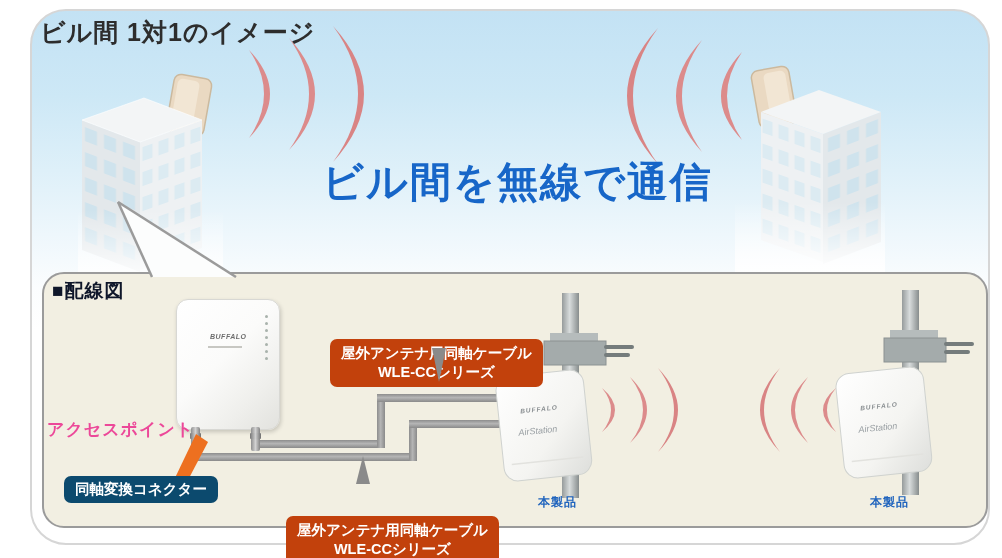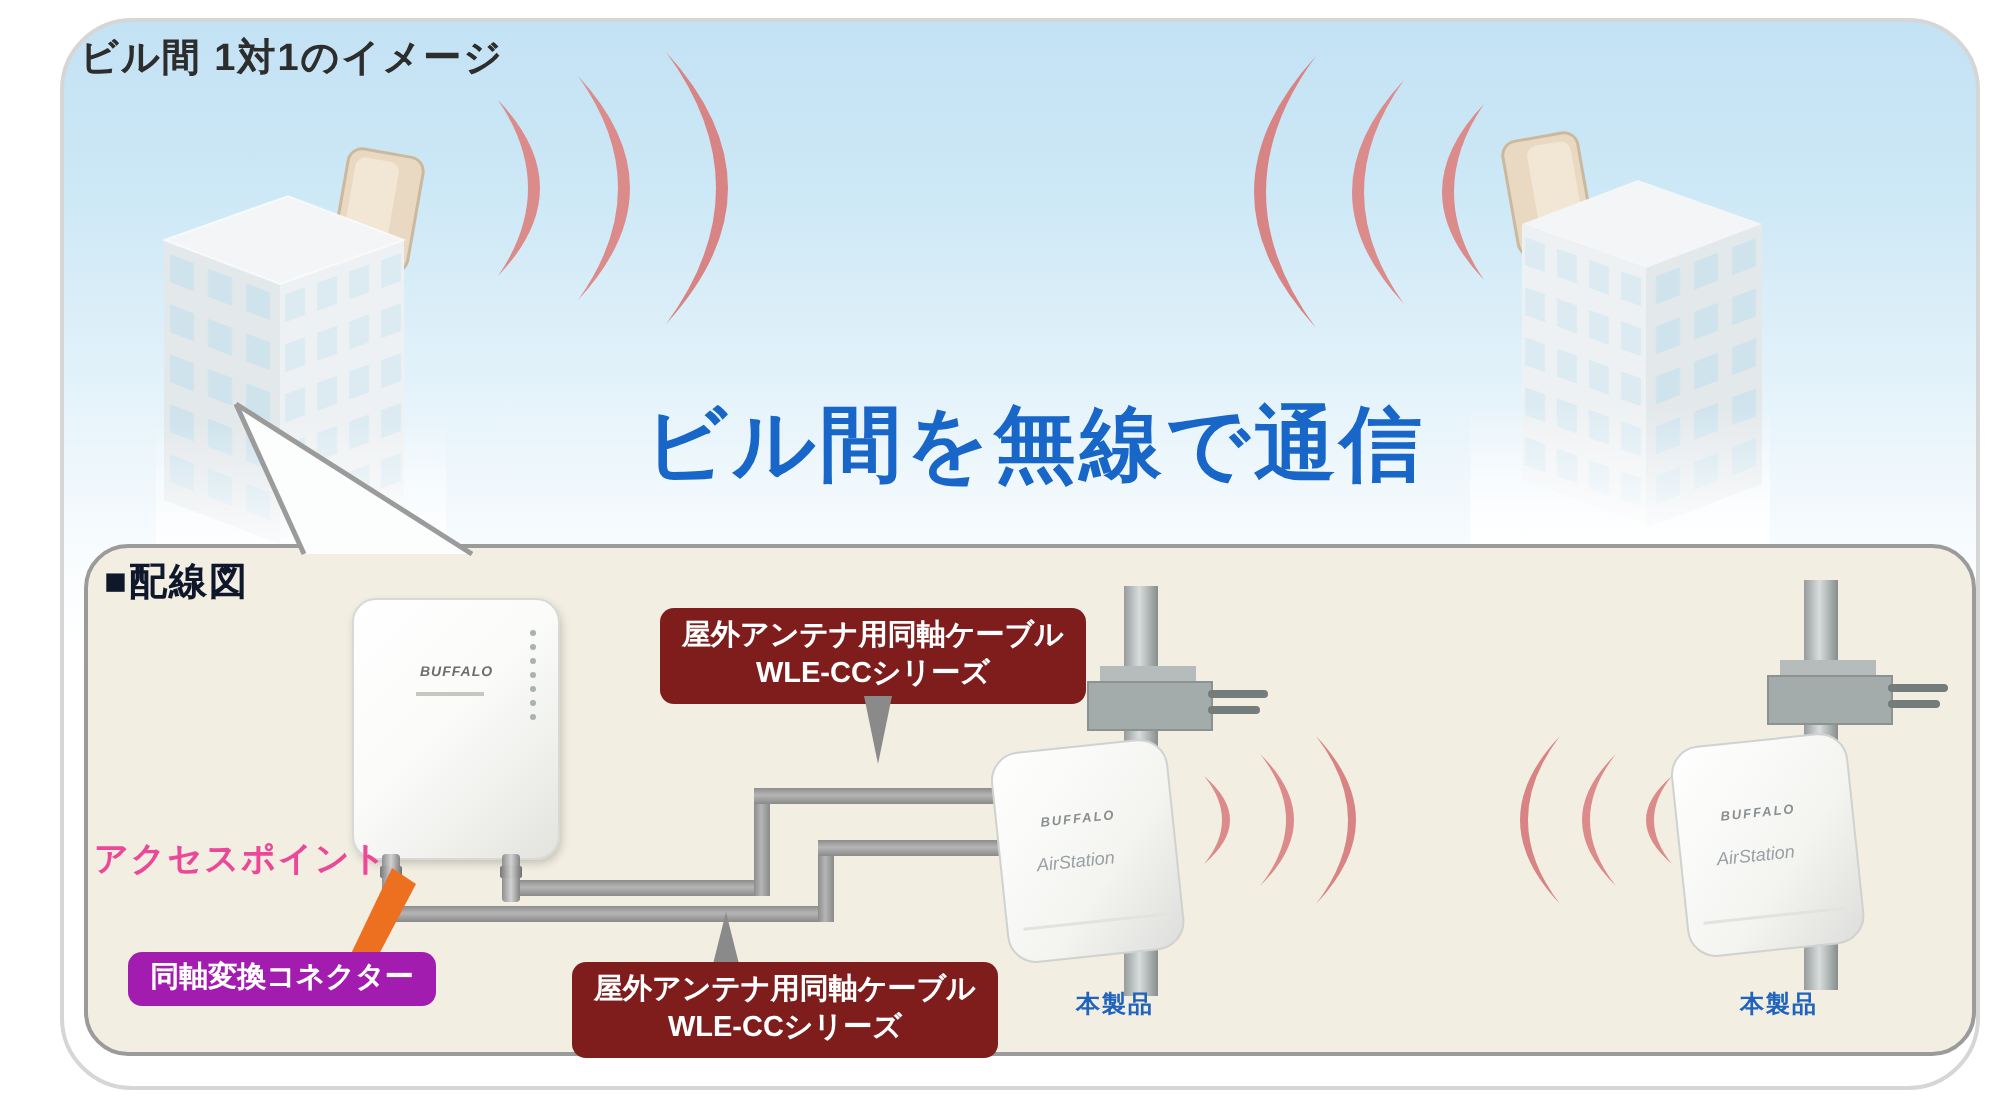--- a/index.html
+++ b/index.html
@@ -10,24 +10,24 @@
   .abs{position:absolute;}
 
   
   .frame{
     left:30px;top:9px;width:956px;height:532px;
     border:2px solid #d6d6d6;border-radius:36px;
     background:linear-gradient(180deg,#c3e2f4 0%,#cde8f6 16%,#def0f9 30%,#eef7fc 42%,#fbfdfe 52%,#ffffff 60%,#ffffff 100%);
   }
 
   .page-title{
-    left:40px;top:16px;font-size:19px;font-weight:bold;color:#2d2d2d;letter-spacing:1px;
+    left:40px;top:16px;font-size:25px;font-weight:bold;color:#2d2d2d;letter-spacing:1px;
   }
   .headline{
-    left:322px;top:155px;font-size:41px;font-weight:bold;color:#1766c8;letter-spacing:2px;margin-top:40px;
+    left:322px;top:155px;font-size:41px;font-weight:bold;color:#1766c8;letter-spacing:2px;
   }
 
   
   .panel{
     left:42px;top:272px;width:942px;height:252px;
     background:#f2efe2;border:2.5px solid #9b9b9b;border-radius:22px;
   }
   .section-label{
     left:52px;top:278px;font-size:19px;font-weight:bold;color:#0f172a;letter-spacing:1px;
   }
@@ -48,29 +48,29 @@
   }
   .connector::after{content:"";position:absolute;left:-1px;top:6px;width:11px;height:6px;
     background:linear-gradient(90deg,#777,#cfcfcf 50%,#6f6f6f);border-radius:1px;}
 
   
   .cable-h{height:8px;background:linear-gradient(180deg,#8d8d8d,#b5b5b5 45%,#8a8a8a);}
   .cable-v{width:8px;background:linear-gradient(90deg,#8d8d8d,#b5b5b5 45%,#8a8a8a);}
 
   
   .callout-gray{
-    background:#7f1d1d;color:#ffffff;font-weight:bold;font-size:14.5px;line-height:1.3;
-    text-align:center;border-radius:7px;padding:5px 11px;white-space:nowrap;
+    background:#c2410c;color:#ffffff;font-weight:bold;font-size:14.5px;line-height:1.3;
+    text-align:center;border-radius:7px;padding:5px 11px;white-space:nowrap;margin-top:35px;
   }
   .ptr-down{width:0;height:0;border-left:7px solid transparent;border-right:7px solid transparent;border-top:34px solid #8a8a8a;}
   .ptr-up{width:0;height:0;border-left:7px solid transparent;border-right:7px solid transparent;border-bottom:28px solid #8a8a8a;}
 
   
   .callout-orange{
-    left:64px;top:476px;width:150px;background:#a21caf;color:#ffffff;font-weight:bold;
+    left:64px;top:476px;width:150px;background:#0c4a6e;color:#ffffff;font-weight:bold;
     font-size:14.5px;line-height:1.3;text-align:center;border-radius:7px;padding:4px 2px;
   }
   .ap-label{left:47px;top:418px;font-size:17px;font-weight:bold;color:#ec4899;letter-spacing:1px;}
   .product-label{font-size:12px;font-weight:bold;color:#1f63bd;letter-spacing:1px;}
   .mirror{transform:scaleX(-1);}
 </style>
 </head>
 <body>
 
 <div class="abs frame"></div>

